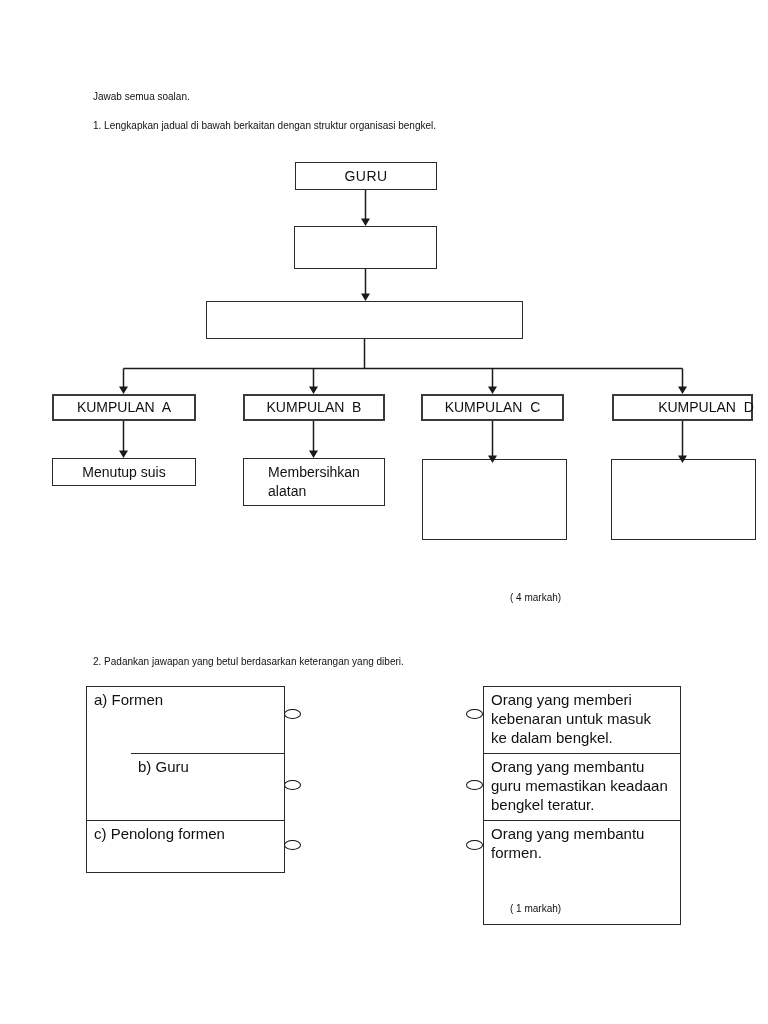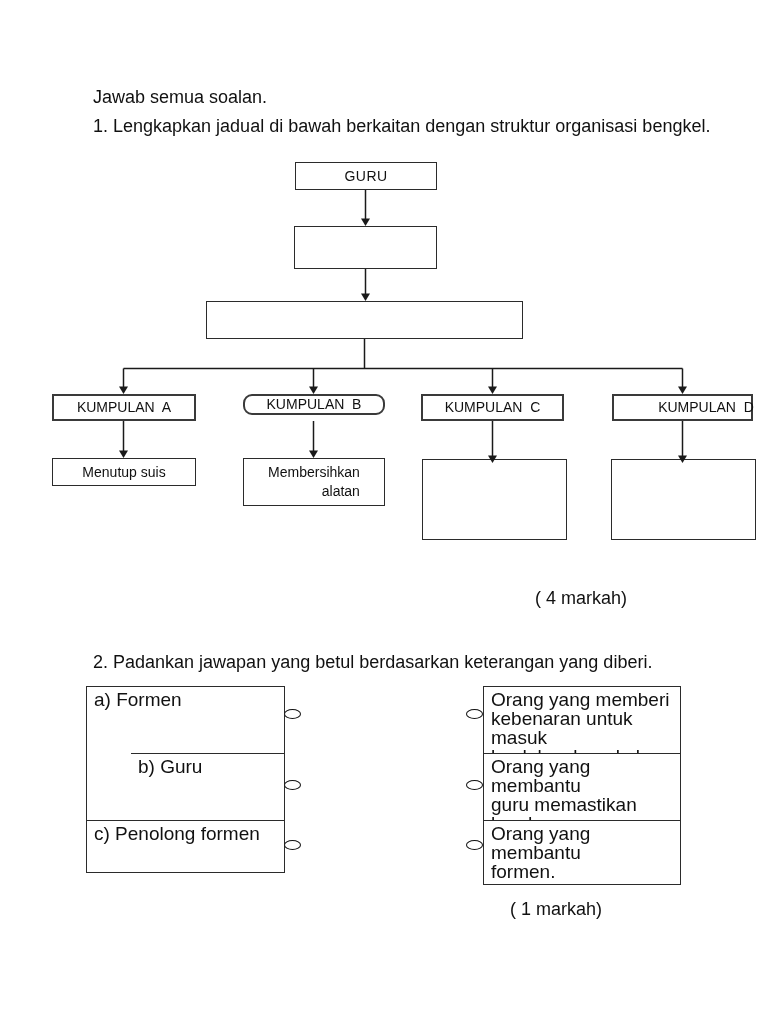--- a/index.html
+++ b/index.html
@@ -7,35 +7,35 @@
     position: relative;
     width: 768px;
     height: 1024px;
     background: #ffffff;
     font-family: "Liberation Sans", sans-serif;
     color: #111111;
     overflow: hidden;
   }
   .txt {
     position: absolute;
-    font-size: 18px;
+    font-size: 10px;
     line-height: 20px;
     white-space: pre;
     text-align: right;
   }
   
   .fbox {
     position: absolute;
     box-sizing: border-box;
     border: 1.6px solid #2b2b2b;
     background: #ffffff;
     display: flex;
     align-items: center;
     justify-content: center;
-    text-align: right;
+    text-align: left;
     font-size: 14px;
     line-height: 19px;
     white-space: pre-line;
   }
   .fbox.bold-border { border-width: 2px; border-color: #3a3a3a; }
   .fbox .lbl { white-space: pre; }
   .connectors {
     position: absolute;
     left: 0; top: 0;
     pointer-events: none;
@@ -45,21 +45,21 @@
     position: absolute;
     box-sizing: border-box;
     border: 1.6px solid #2b2b2b;
     background: #ffffff;
     display: flex;
     flex-direction: column;
   }
   .mcell {
     box-sizing: border-box;
     padding: 3px 7px;
-    font-size: 19px;
+    font-size: 15px;
     line-height: 19px;
     white-space: pre-line;
     overflow: hidden;
   }
   .mcell + .mcell { border-top: 1.6px solid #2b2b2b; }
   .oval {
     position: absolute;
     box-sizing: border-box;
     width: 17px;
     height: 10px;
@@ -84,21 +84,21 @@
     <span class="lbl"></span>
   </div>
 
   <div class="fbox" style="left:206px; top:301px; width:317px; height:38px;">
     <span class="lbl"></span>
   </div>
 
   <div class="fbox bold-border" style="left:52px; top:394px; width:144px; height:27px;">
     <span class="lbl">KUMPULAN  A</span>
   </div>
-  <div class="fbox bold-border" style="left:243px; top:394px; width:142px; height:21px;border-radius:9px;">
+  <div class="fbox bold-border" style="left:243px; top:394px; width:142px; height:27px;">
     <span class="lbl">KUMPULAN  B</span>
   </div>
   <div class="fbox bold-border" style="left:421px; top:394px; width:143px; height:27px;">
     <span class="lbl">KUMPULAN  C</span>
   </div>
   <div class="fbox bold-border" style="left:612px; top:394px; width:141px; height:27px;padding-left:47px;">
     <span class="lbl">KUMPULAN  D</span>
   </div>
 
   <div class="fbox" style="left:52px; top:458px; width:144px; height:28px;">
@@ -140,31 +140,31 @@
       <polygon points="119,450.5 128,450.5 123.5,458" stroke="none"></polygon>
       <line x1="313.5" y1="421" x2="313.5" y2="451"></line>
       <polygon points="309,450.5 318,450.5 313.5,458" stroke="none"></polygon>
       <line x1="492.5" y1="421" x2="492.5" y2="456"></line>
       <polygon points="488,455.5 497,455.5 492.5,463" stroke="none"></polygon>
       <line x1="682.5" y1="421" x2="682.5" y2="456"></line>
       <polygon points="678,455.5 687,455.5 682.5,463" stroke="none"></polygon>
     </g>
   </svg>
 
-  <div class="txt" style="left:510px; top:588px;margin-left:25px;">( 4 markah)</div>
+  <div class="txt" style="left:510px; top:588px;">( 4 markah)</div>
 
   <div class="txt" style="left:93px; top:652px;">2. Padankan jawapan yang betul berdasarkan keterangan yang diberi.</div>
 
   <div class="mbox" style="left:86px; top:686px; width:199px; height:187px;">
     <div class="mcell" style="height:66px;">a) Formen</div>
     <div class="mcell" style="height:67px;margin-left:44px;">b) Guru</div>
     <div class="mcell" style="flex:1;">c) Penolong formen</div>
   </div>
 
-  <div class="mbox" style="left:483px; top:686px; width:198px; height:199px;">
+  <div class="mbox" style="left:483px; top:686px; width:198px; height:239px;">
     <div class="mcell" style="height:66px;">Orang yang memberi
 kebenaran untuk masuk
 ke dalam bengkel.</div>
     <div class="mcell" style="height:67px;">Orang yang membantu
 guru memastikan keadaan
 bengkel teratur.</div>
     <div class="mcell" style="flex:1;">Orang yang membantu
 formen.</div>
   </div>
 

